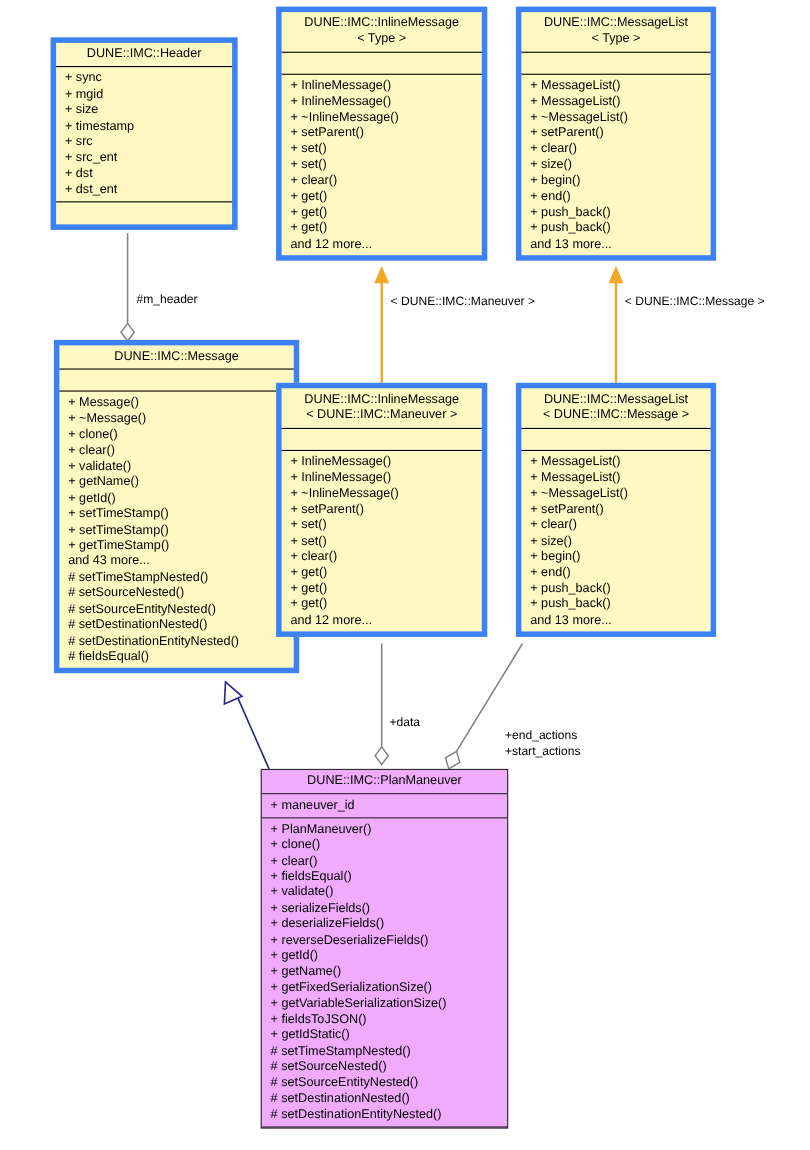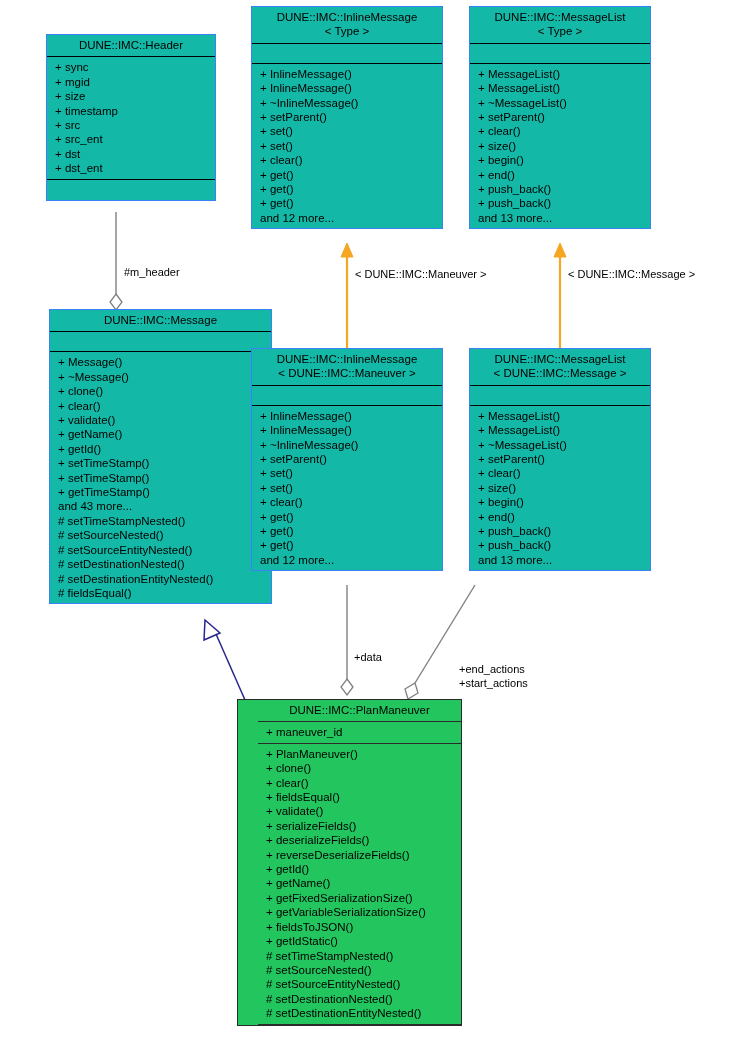--- a/index.html
+++ b/index.html
@@ -23,30 +23,29 @@
     position: absolute;
     left: 0;
     top: 0;
     width: 736px;
     height: 1045px;
     pointer-events: none;
   }
   .uml-box {
     position: absolute;
     box-sizing: border-box;
-    border: 1px solid #3b82f6;
-    background: #14b8a6;
+    border: 5px solid #3b82f6;
+    background: #fef9c3;
     font-size: 11.5px;
     line-height: 14.4px;
     color: #000000;
   }
   .uml-box.highlight {
-    background: #22c55e;
+    background: #f0abfc;
     border: 1px solid #2b2b2b;
-    padding-left: 20px;
   }
   .uml-title {
     box-sizing: border-box;
     text-align: center;
     padding: 3px 4px 4px 4px;
     border-bottom: 1px solid #000000;
     white-space: pre-line;
   }
   .uml-box.highlight .uml-title {
     border-bottom: 1px solid #2b2b2b;

